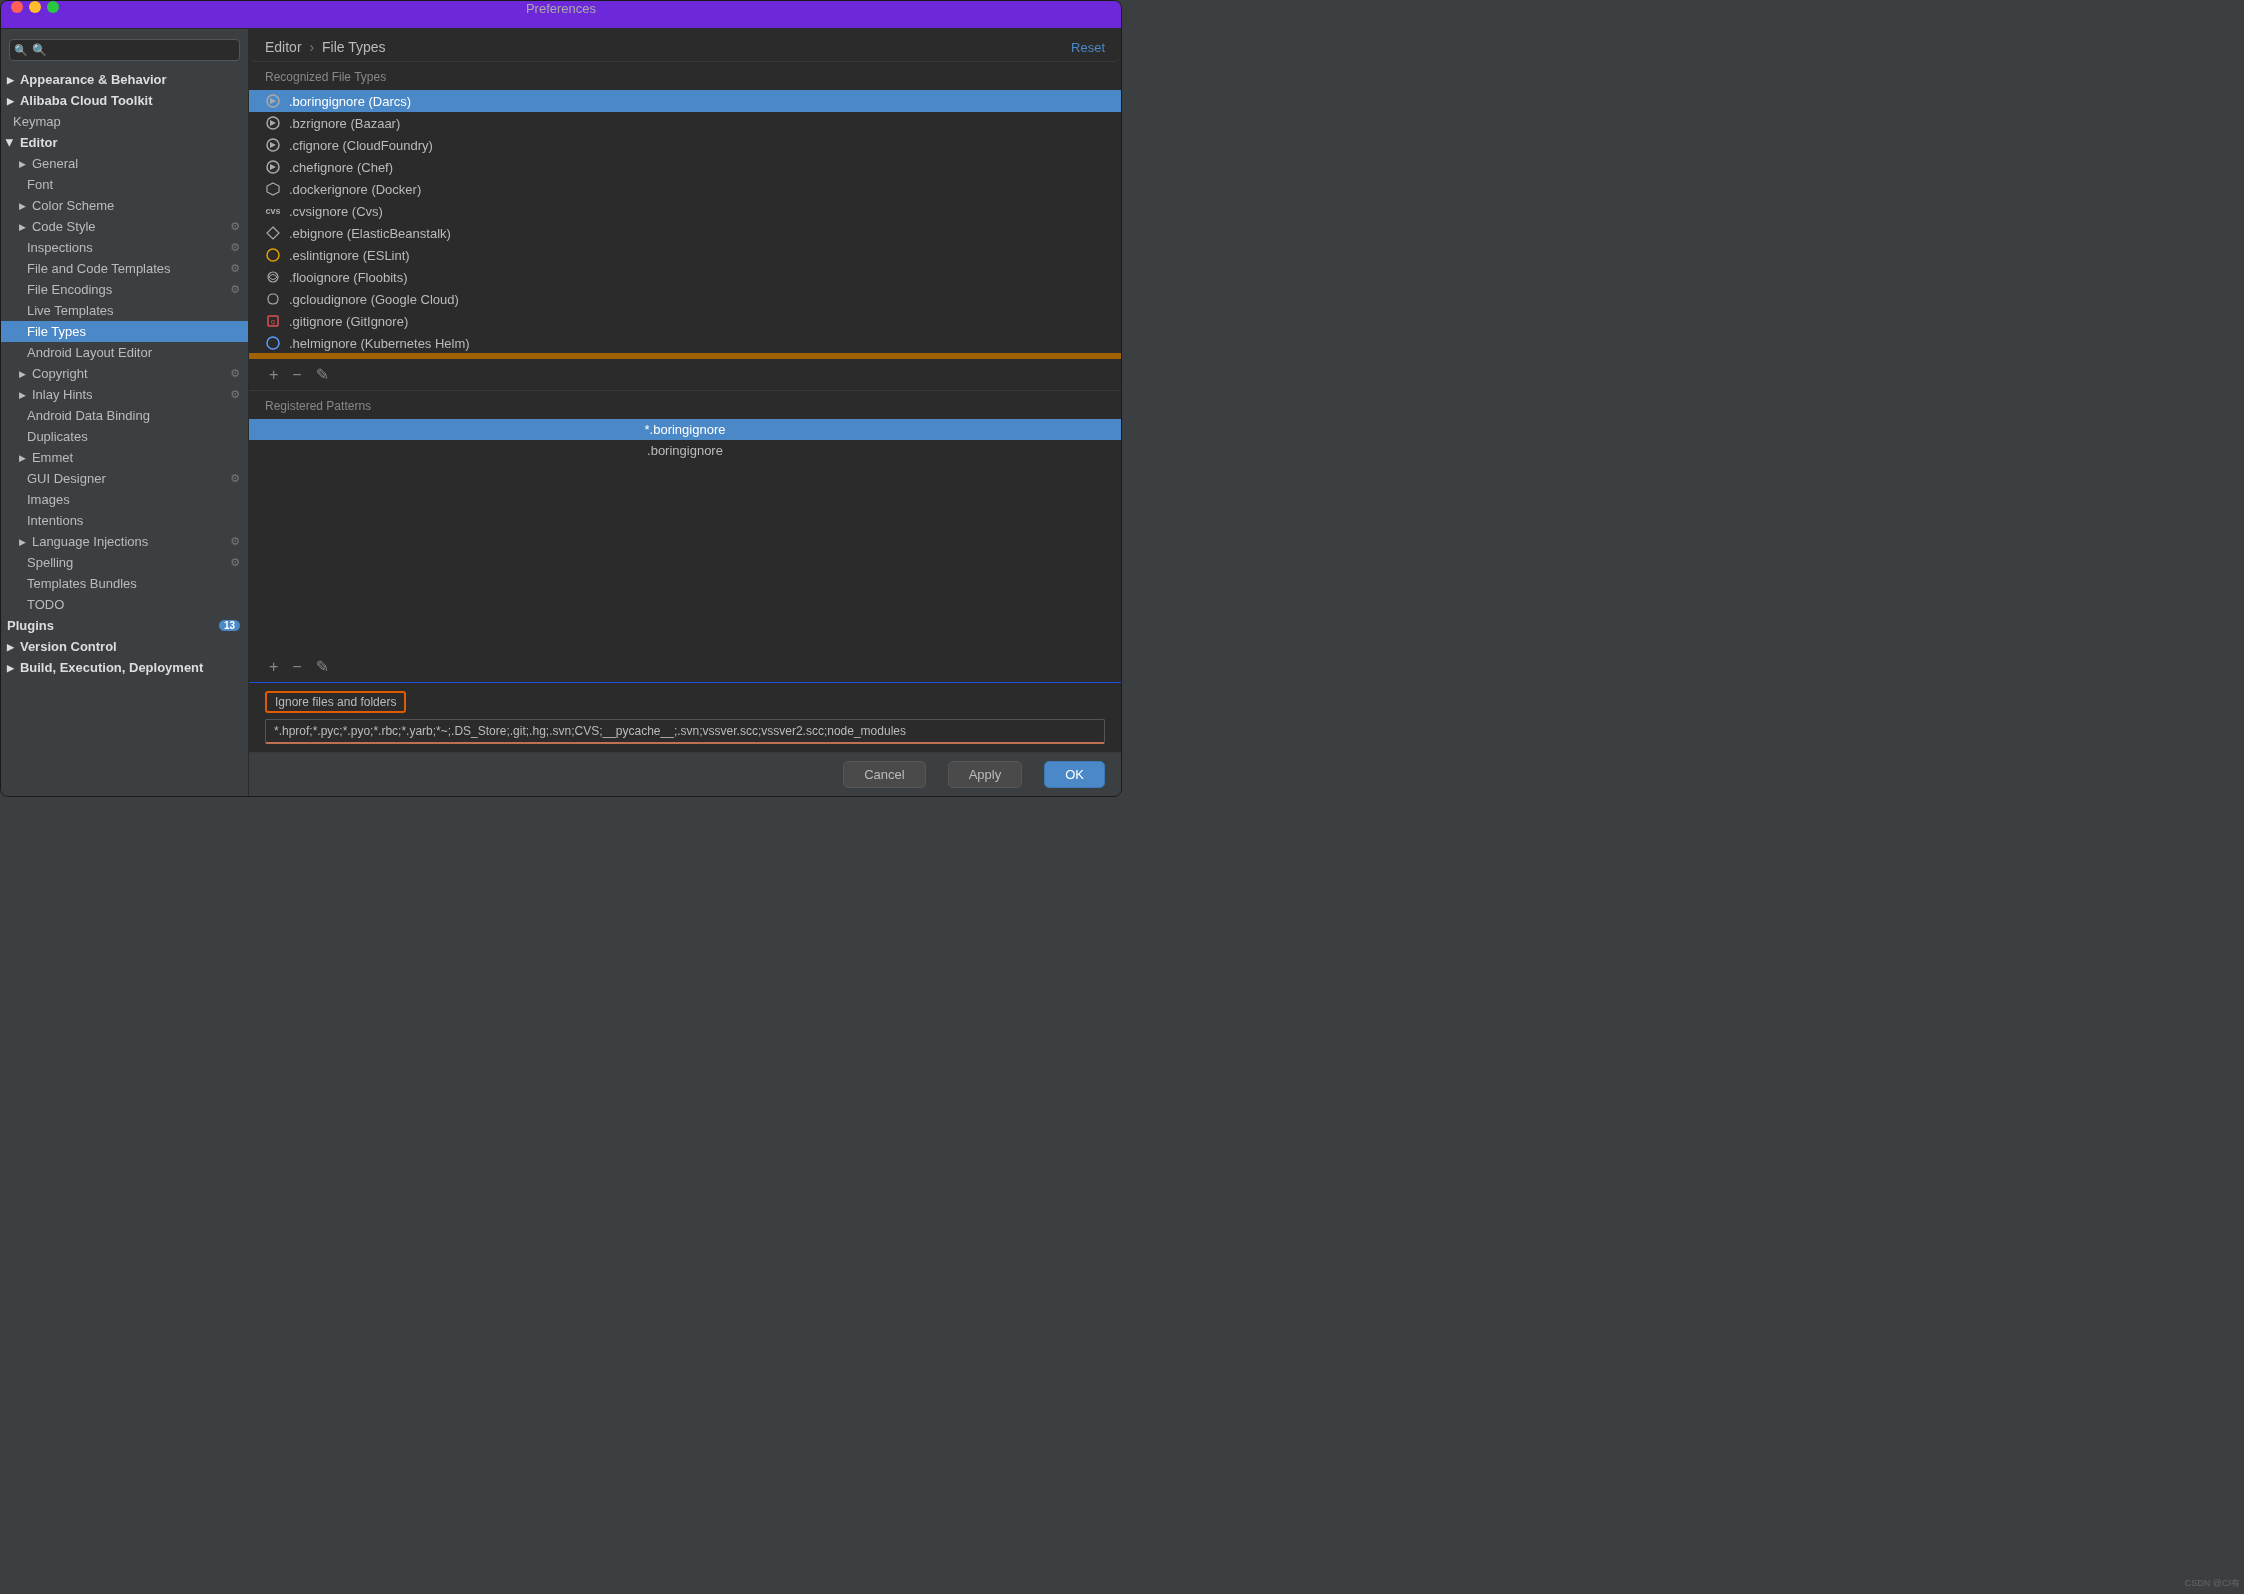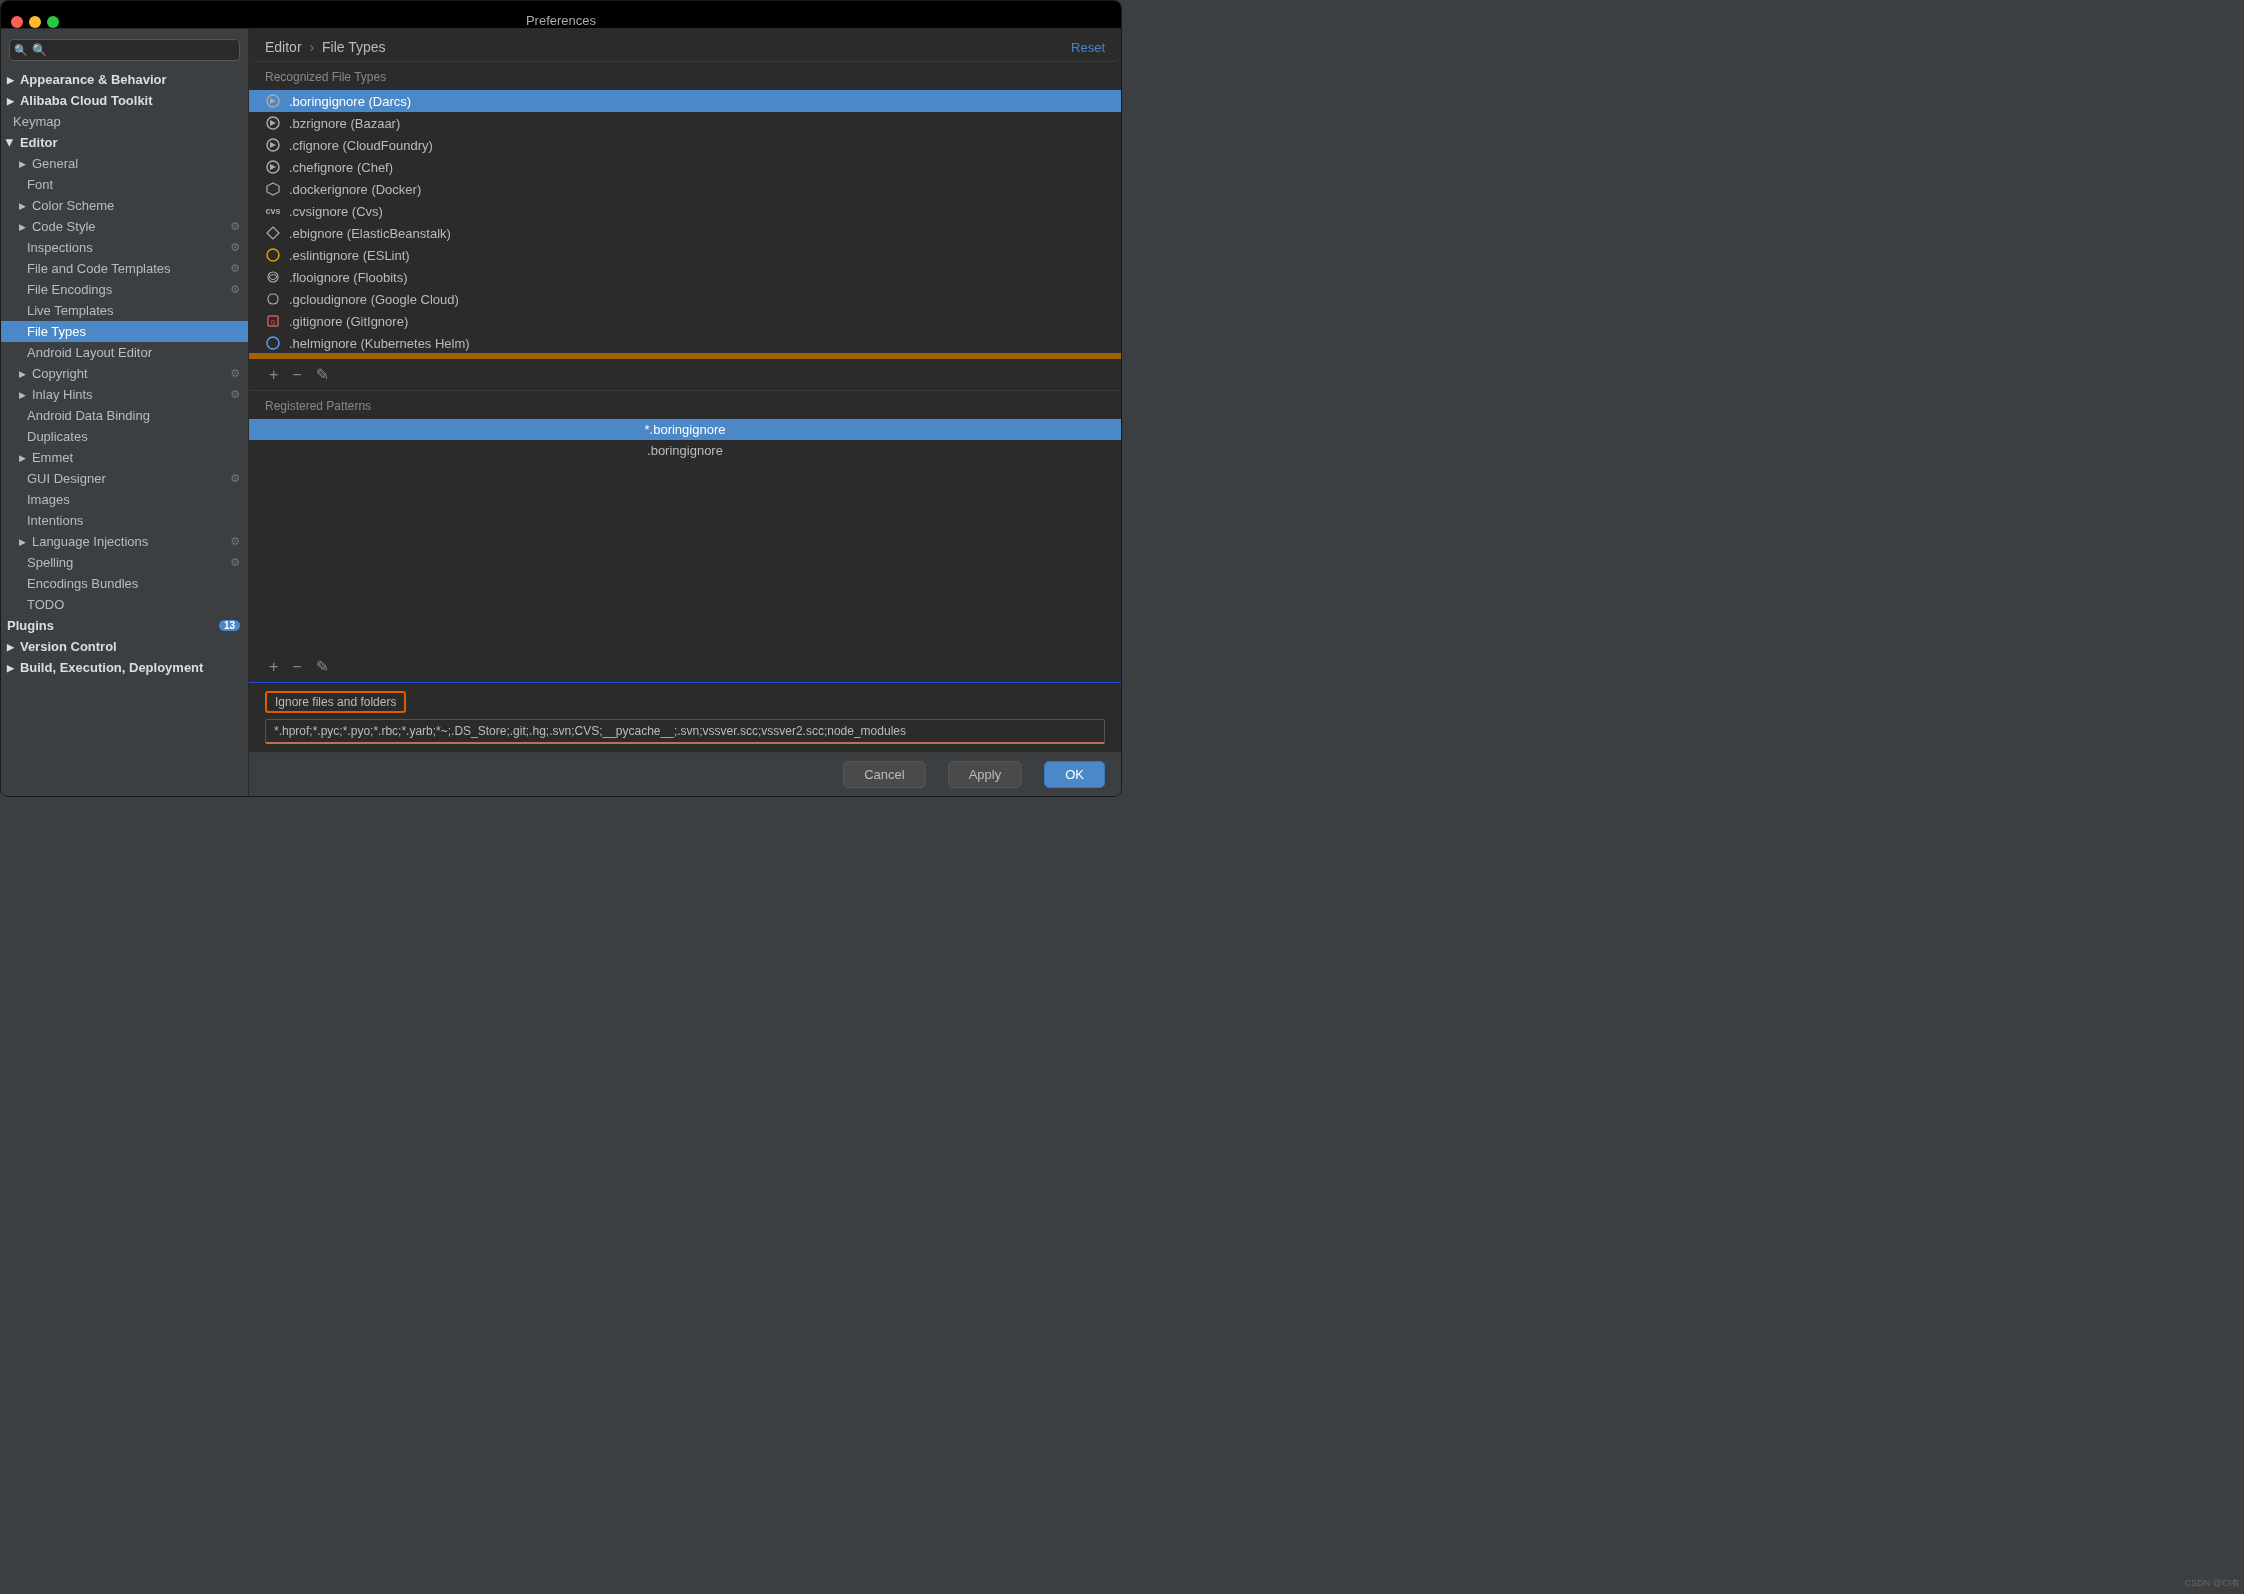--- a/index.html
+++ b/index.html
@@ -8,24 +8,24 @@
       font-size: 13px;
       background: #3c3f41;
       color: #bbbbbb;
       width: 1122px;
       height: 797px;
       overflow: hidden;
       border-radius: 8px;
       border: 1px solid #1a1a1a;
     }
     .title-bar {
-      background: #000000;
+      background: #6d28d9;
       height: 28px;
       display: flex;
-      align-items: flex-end;
+      align-items: flex-start;
       justify-content: center;
       position: relative;
       border-bottom: 1px solid #2a2a2a;
     }
     .title-bar-buttons {
       position: absolute;
       left: 10px;
       display: flex;
       gap: 6px;
     }
@@ -384,21 +384,21 @@
     <div class="sidebar-item indent1">
       <span class="triangle">▶</span>
       <span>Language Injections</span>
       <span class="gear-icon">⚙</span>
     </div>
     <div class="sidebar-item indent2">
       <span>Spelling</span>
       <span class="gear-icon">⚙</span>
     </div>
     <div class="sidebar-item indent2">
-      <span>Encodings Bundles</span>
+      <span>Templates Bundles</span>
     </div>
     <div class="sidebar-item indent2">
       <span>TODO</span>
     </div>
     <div class="sidebar-item indent0 section-header">
       <span>Plugins</span>
       <span class="badge">13</span>
     </div>
     <div class="sidebar-item indent0 section-header">
       <span class="triangle">▶</span>

